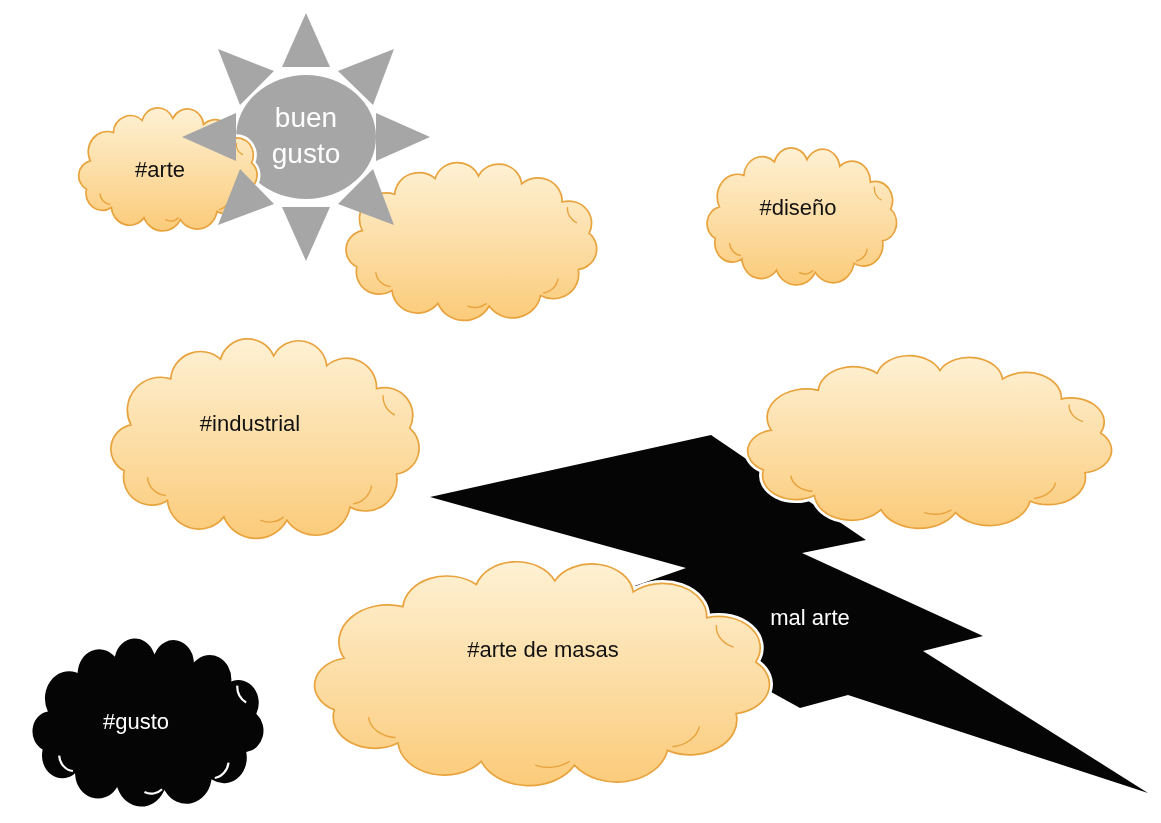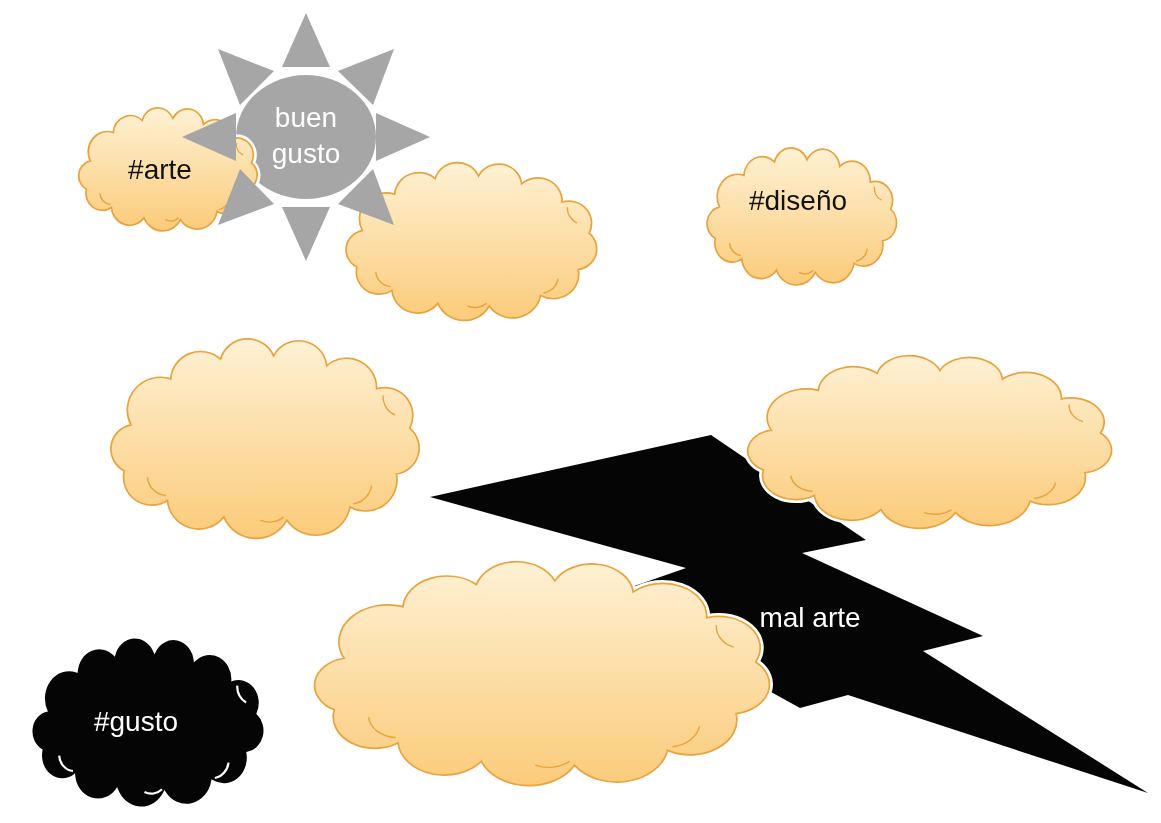--- a/index.html
+++ b/index.html
@@ -12,21 +12,21 @@
   .layer{position:absolute;left:0;top:0}
   .z1{z-index:1}.z2{z-index:2}.z4{z-index:4}
   .cloud{position:absolute;overflow:visible;z-index:3}
   .halo{fill:none;stroke:#ffffff;stroke-width:7}
   .cloud-tan .body{fill:url(#tanGrad);stroke:var(--cloud-outline,#e8a33d);stroke-width:1.7}
   .cloud-tan .arcs{fill:none;stroke:var(--cloud-outline,#e8a33d);stroke-width:1.4}
   .cloud-black .body{fill:var(--shape-black,#000);stroke:#ffffff;stroke-width:2}
   .cloud-black .arcs{fill:none;stroke:#ffffff;stroke-width:2.2}
   .lbl{
     position:absolute;z-index:5;transform:translate(-50%,-50%);
-    font-size:28px;line-height:1.3;white-space:nowrap;text-align:center;
+    font-size:22px;line-height:1.3;white-space:nowrap;text-align:center;
   }
   .lbl.dark{color:var(--label-text,#111)}
   .lbl.light{color:var(--light-text,#fff)}
   .lbl.wrap{white-space:normal;width:100px}
 </style>
 </head>
 <body>
 
 <div class="canvas">
 
@@ -109,20 +109,22 @@
     </g>
   </svg>
 
   <div class="lbl light wrap" style="left:306px;top:136px;font-size:28px">buen gusto</div>
 
   <div class="lbl light" style="left:810px;top:618px">mal arte</div>
 
   <div class="lbl dark" style="left:160px;top:170px">#arte</div>
 
 
-  <div class="lbl dark" style="left:798px;top:201px">#diseño</div>
+  <div class="lbl dark" style="left:798px;top:208px">#diseño</div>
+
+  <div class="lbl dark" style="left:250px;top:424px">#industrial</div>
 
 
-
+  <div class="lbl dark" style="left:543px;top:650px">#arte de masas</div>
 
   <div class="lbl light" style="left:136px;top:722px">#gusto</div>
 
 </div>
 
 </body></html>

